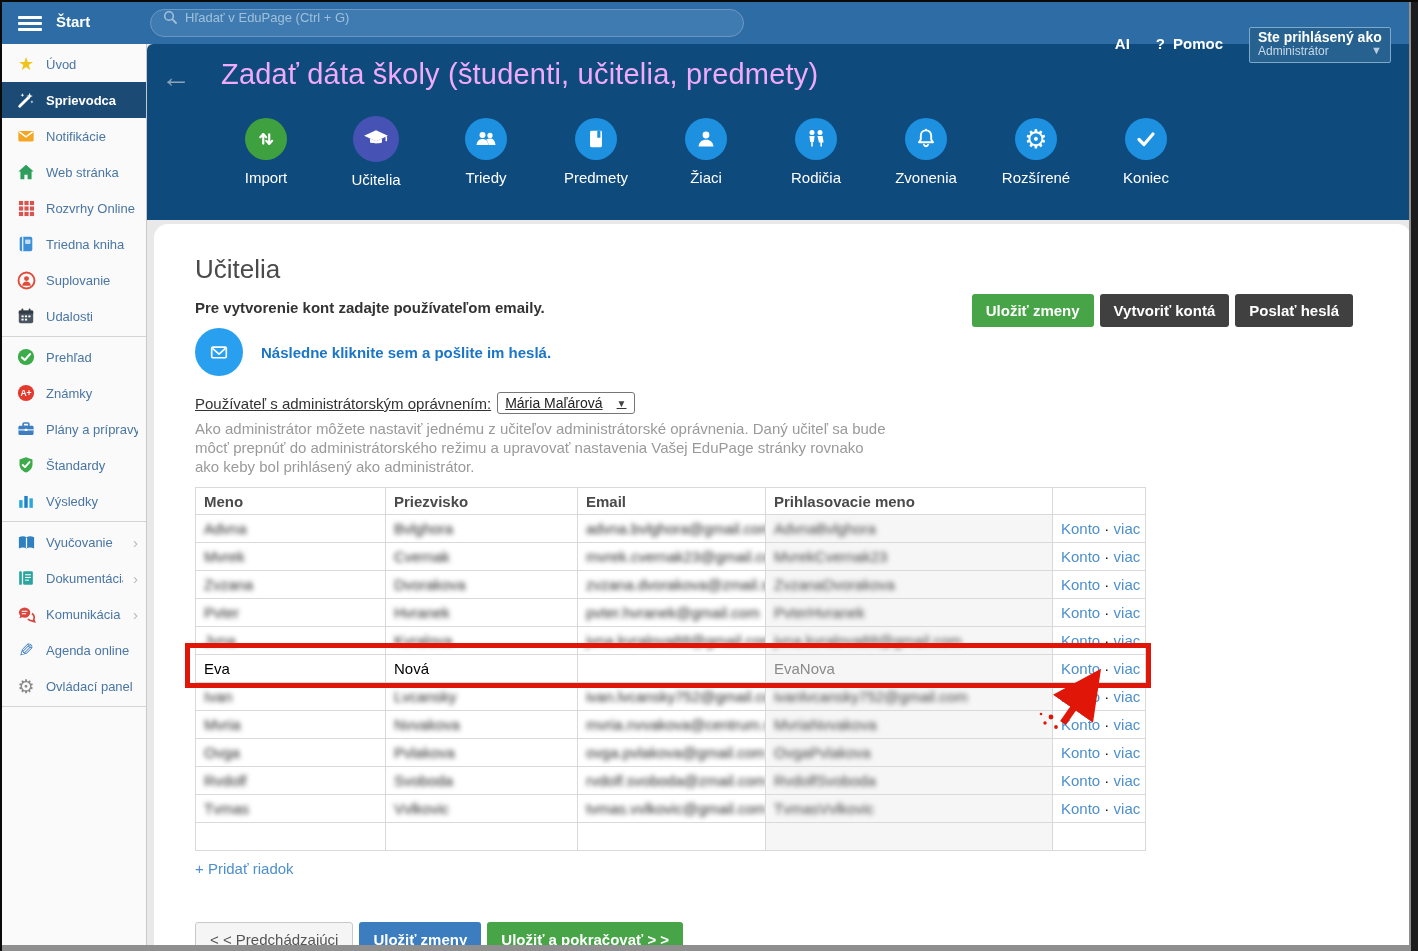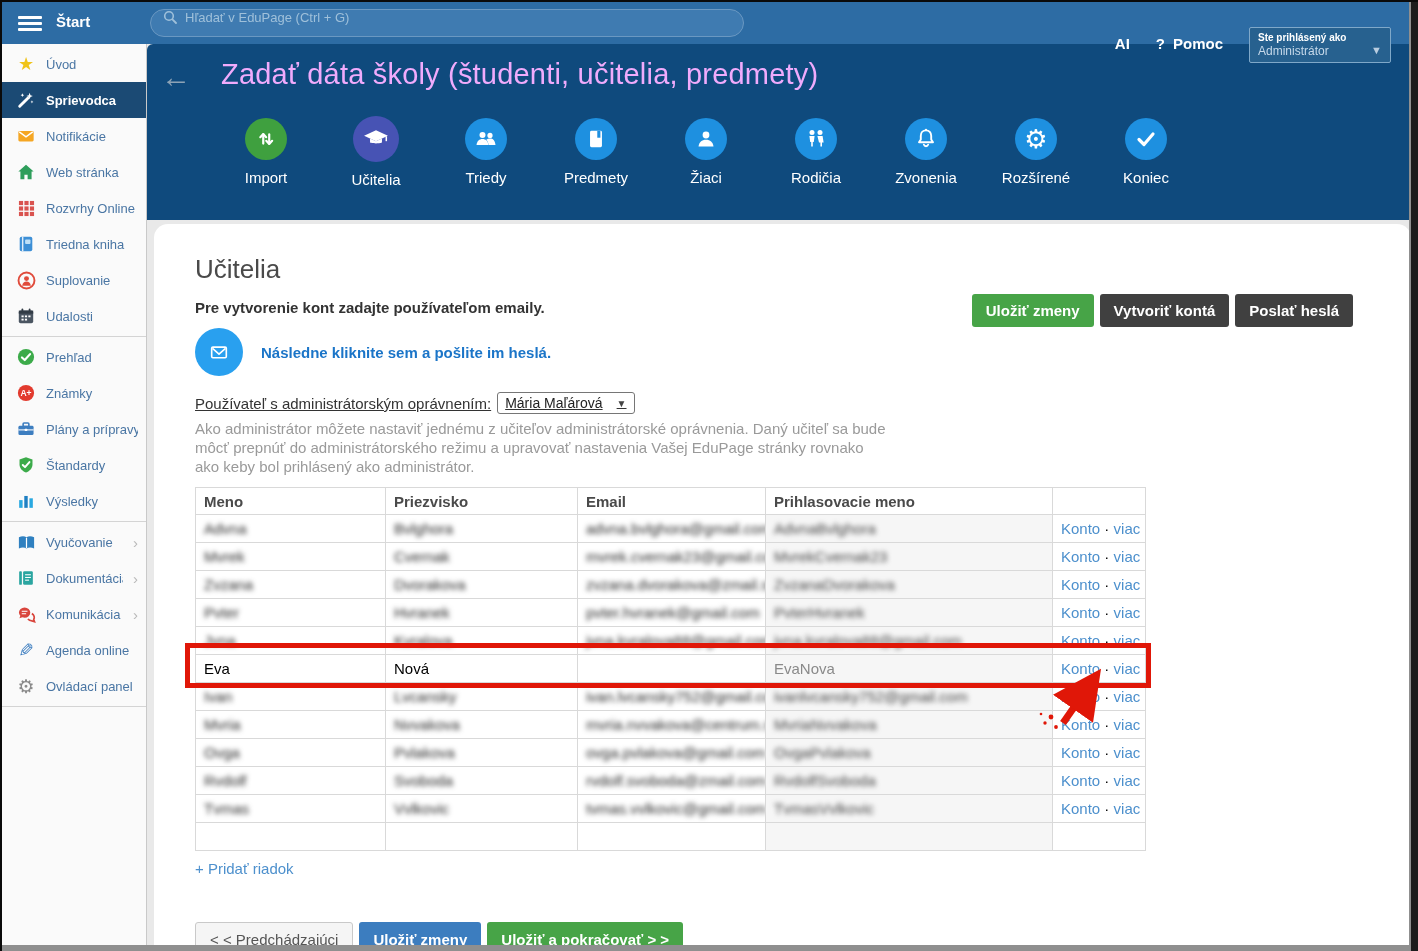--- a/index.html
+++ b/index.html
@@ -17,21 +17,21 @@
   .hamburger span { display:block; height:3px; background:#fff; margin:3px 0; border-radius:1px; }
   .start-label { position:absolute; left:54px; top:11px; color:#fff; font-size:15px; font-weight:bold; }
   .searchbox { position:absolute; left:148px; top:7px; width:594px; height:28px; background:#3f7bb1;
                border:1px solid #6a98c2; border-radius:16px; color:#9fc0da; font-size:13px;
                display:flex; align-items:flex-start; padding-left:12px; gap:8px; }
   .topbar-right { position:absolute; right:20px; top:0; height:42px; display:flex; align-items:center; gap:26px;margin-top:20px; }
   .ai-label { color:#fff; font-weight:bold; font-size:15px; }
   .help { color:#fff; font-weight:bold; font-size:15px; display:flex; gap:8px; align-items:center; }
   .userbox { width:142px; height:36px; margin-top:3px; background:#27618f; border:1px solid #7fa8c9;
              border-radius:2px; padding:3px 8px; position:relative; color:#fff; }
-  .userbox .l1 { font-size:10px; font-weight:bold; line-height:13px; }
+  .userbox .l1 { font-size:14px; font-weight:bold; line-height:13px; }
   .userbox .l2 { font-size:12px; color:#c6d9ea; line-height:14px; }
   .userbox .caret { position:absolute; right:8px; bottom:6px; color:#b9cde0; font-size:11px; }
 
   
   .sidebar { position:absolute; left:0; top:42px; width:145px; height:909px; background:#fafafa;
              border-right:1px solid #c9c9c9; z-index:9; }
   .sidebar-group { border-bottom:1px solid #d4d4d4; padding:2px 0; }
   .sidebar-item { height:36px; display:flex; align-items:center; gap:10px; padding:0 8px 0 14px;
                   font-size:13px; color:#4a76a4; cursor:pointer; position:relative; }
   .sidebar-item.active { background:#1b4a74; color:#fff; font-weight:bold; }

